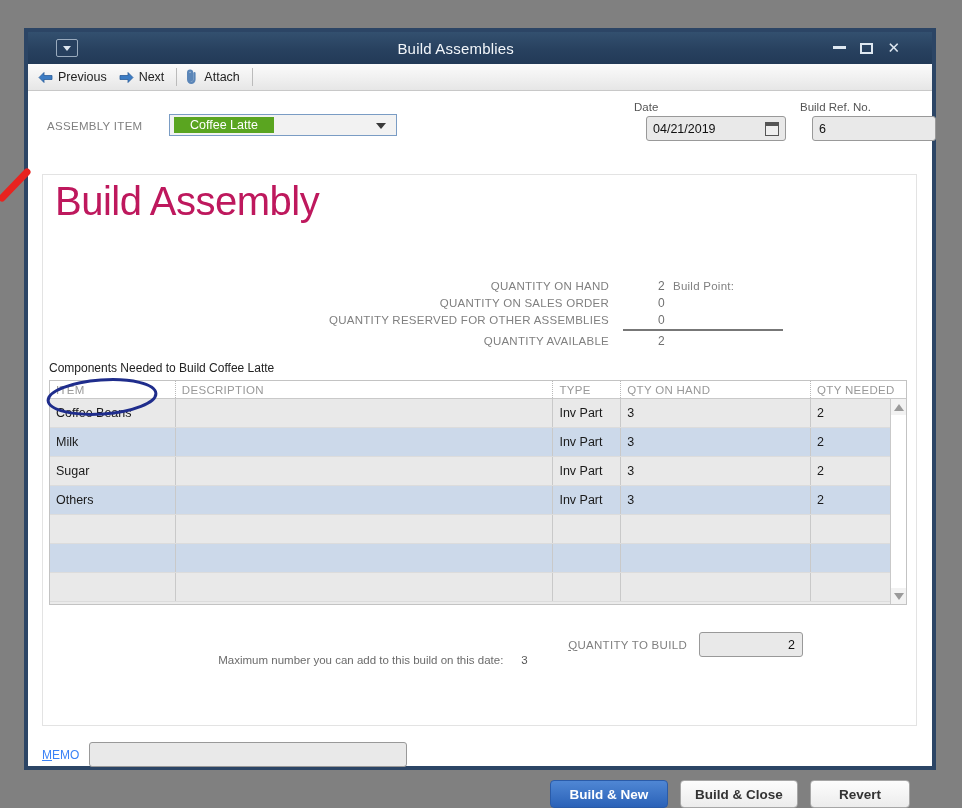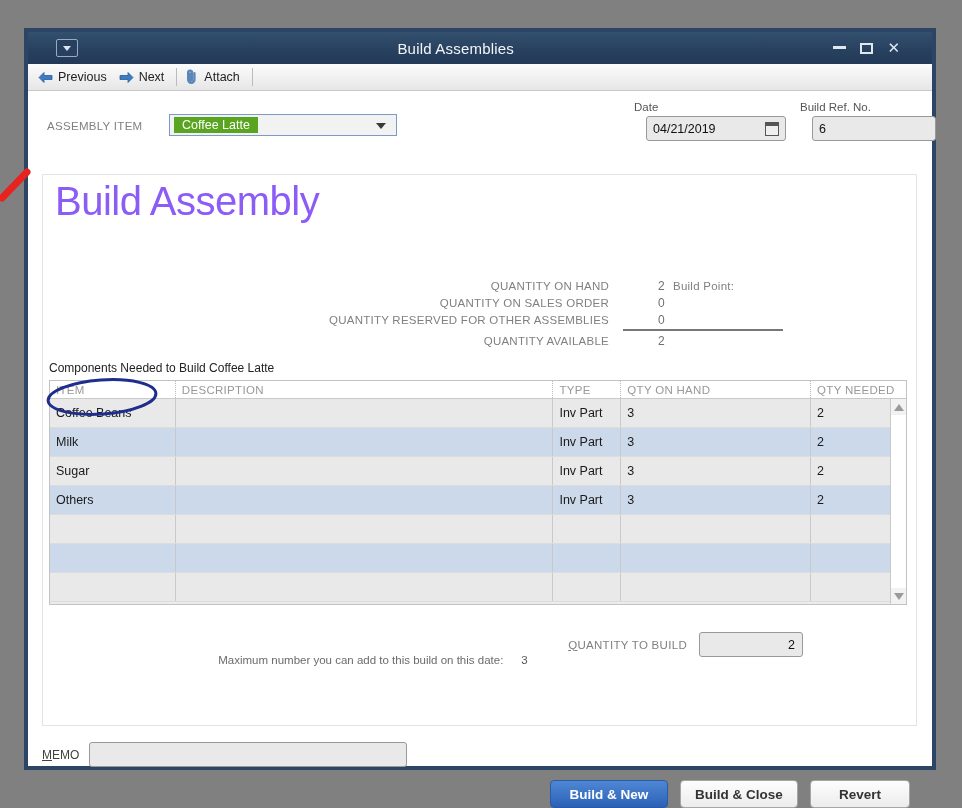--- a/index.html
+++ b/index.html
@@ -146,21 +146,21 @@
     border: 1px solid #7a9cc4;
     background: #f2f2f2;
     box-sizing: border-box;
     display: flex;
     align-items: center;
   }
   .combo-val {
     font-size: 12.5px;
     background: #5aa520;
     color: #ffffff;
-    padding: 0 8px;
+    padding: 0 16px;
     margin-left: 4px;
     line-height: 16px;
   }
   .combo-caret {
     position: absolute;
     right: 10px; top: 8px;
     width: 0; height: 0;
     border-left: 5px solid transparent;
     border-right: 5px solid transparent;
     border-top: 6px solid #3a3a3a;
@@ -220,21 +220,21 @@
     width: 875px;
     height: 552px;
     border: 1px solid #e3e3e3;
     background: #ffffff;
     box-sizing: border-box;
   }
   .big-title {
     position: absolute;
     left: 12px; top: 4px;
     font-size: 40px;
-    color: #8b5cf6;
+    color: #be185d;
     font-weight: normal;
     letter-spacing: -0.5px;
   }
 
   
   .qty-summary {
     position: absolute;
     left: 0; top: 104px;
     width: 100%;
   }
@@ -413,21 +413,21 @@
   }
 
   
   .memo-row {
     position: absolute;
     left: 14px; top: 678px;
     display: flex;
     align-items: center;
     gap: 10px;
   }
-  .memo-lbl { font-size: 12px; color: #404040; }
+  .memo-lbl { font-size: 12px; color: #3b82f6; }
   .memo-lbl u { text-decoration: underline; }
   .memo-box {
     width: 318px; height: 25px;
     border: 1px solid #999;
     border-radius: 3px;
     background: #e9e9e9;
     box-sizing: border-box;
   }
   .memo-box input {
     border: none; background: transparent; outline: none; width: 100%;

